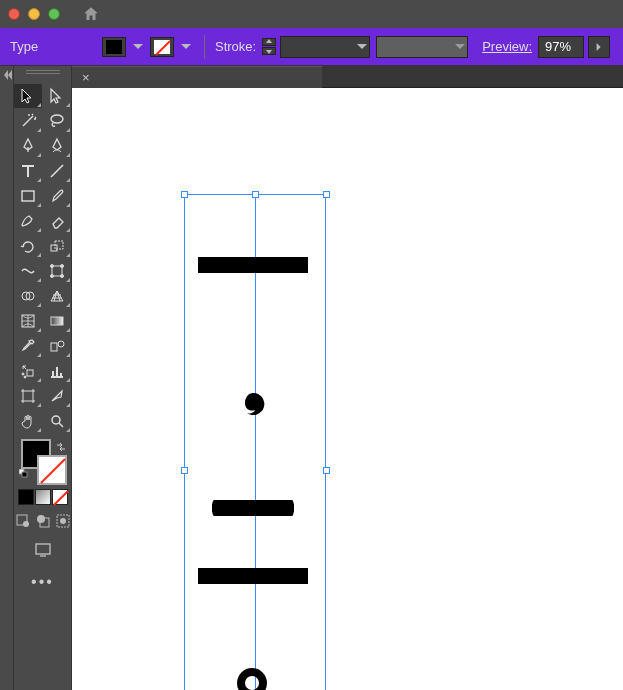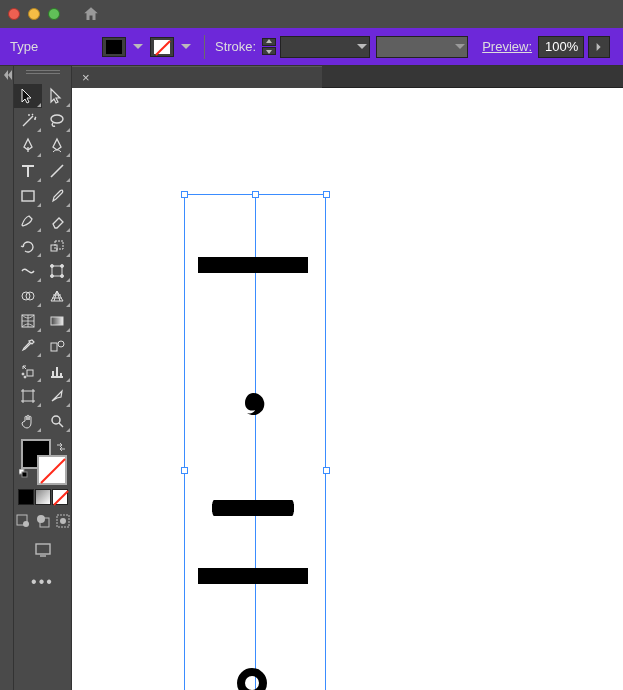--- a/index.html
+++ b/index.html
@@ -161,21 +161,21 @@
   </div>
 
   <div class="brush-box">
     <svg viewBox="0 0 10 10">
         <path d="M0 2l5 5 5-5z"></path>
       </svg>
   </div>
 
   <div class="opacity-lbl">Preview:</div>
   <div class="opacity-val">
-    <span>100%</span>
+    <span>97%</span>
   </div>
   <div class="opacity-more">
     <svg viewBox="0 0 10 10">
         <path d="M2 0l5 5-5 5z"></path>
       </svg>
   </div>
 </div>
 
 <div class="mainrow">
 

